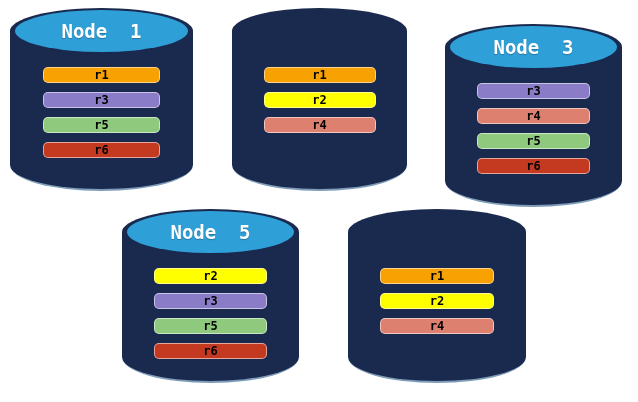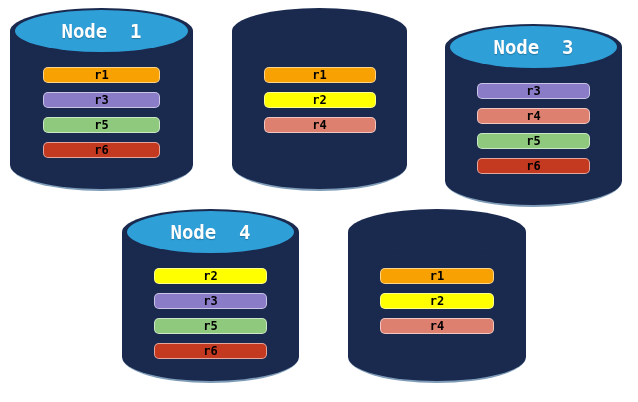--- a/index.html
+++ b/index.html
@@ -130,21 +130,21 @@
         <div class="bar" style="background: rgb(221, 128, 112);">r4</div>
         <div class="bar" style="background: rgb(143, 201, 126);">r5</div>
         <div class="bar" style="background: rgb(196, 58, 33);">r6</div>
       </div>
   </div>
 
   <div class="cylinder node4">
     <div class="cyl-body"></div>
     <div class="cyl-rim"></div>
     <div class="cyl-top">
-      <span class="node-label">Node  4</span>
+      <span class="node-label">Node  5</span>
     </div>
     <div class="bars">
         <div class="bar" style="background: rgb(255, 255, 0);">r2</div>
         <div class="bar" style="background: rgb(139, 124, 200);">r3</div>
         <div class="bar" style="background: rgb(143, 201, 126);">r5</div>
         <div class="bar" style="background: rgb(196, 58, 33);">r6</div>
       </div>
   </div>
 
   <div class="cylinder node5">

